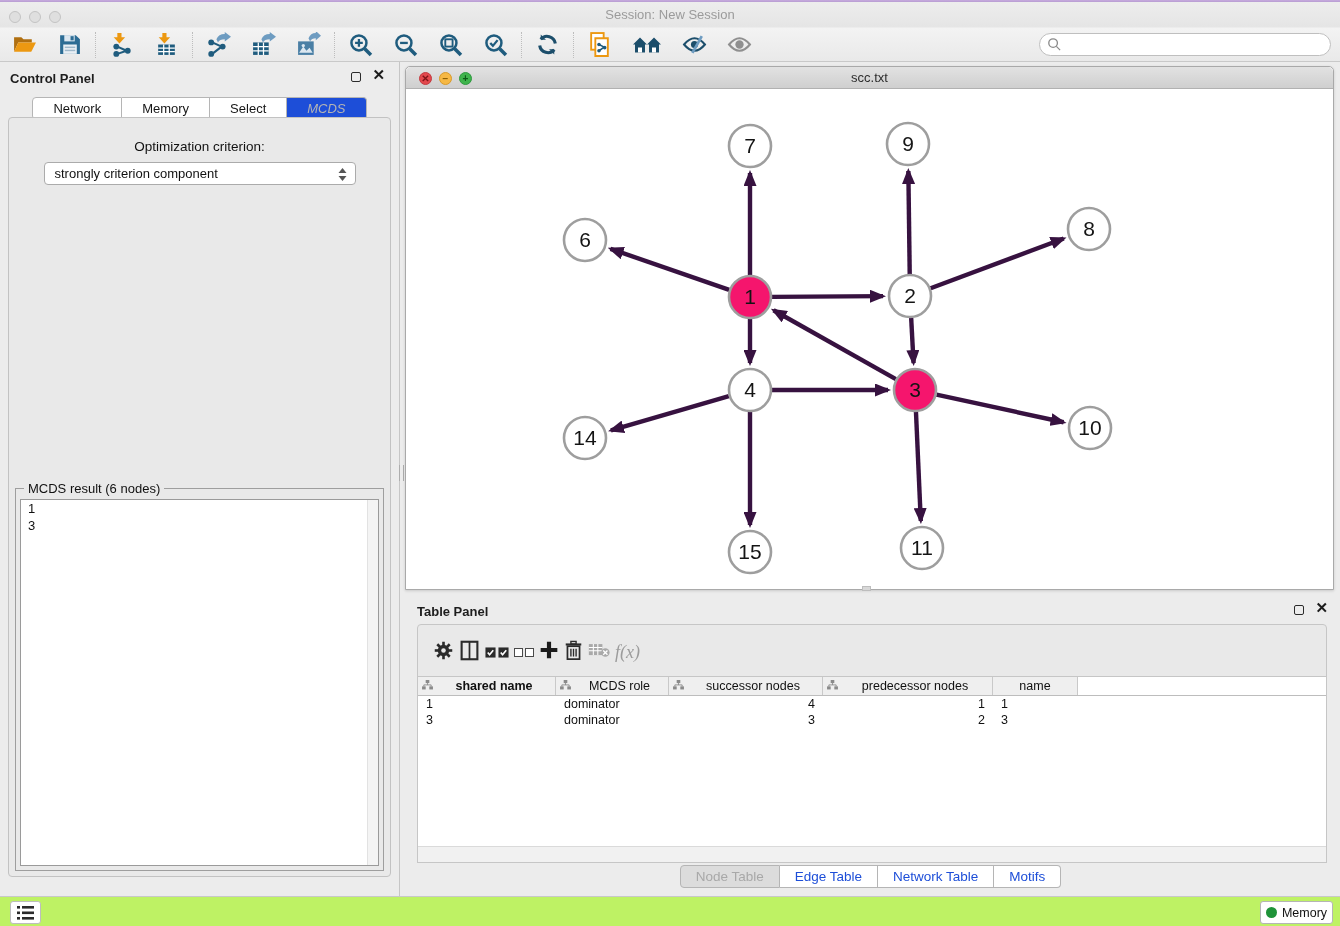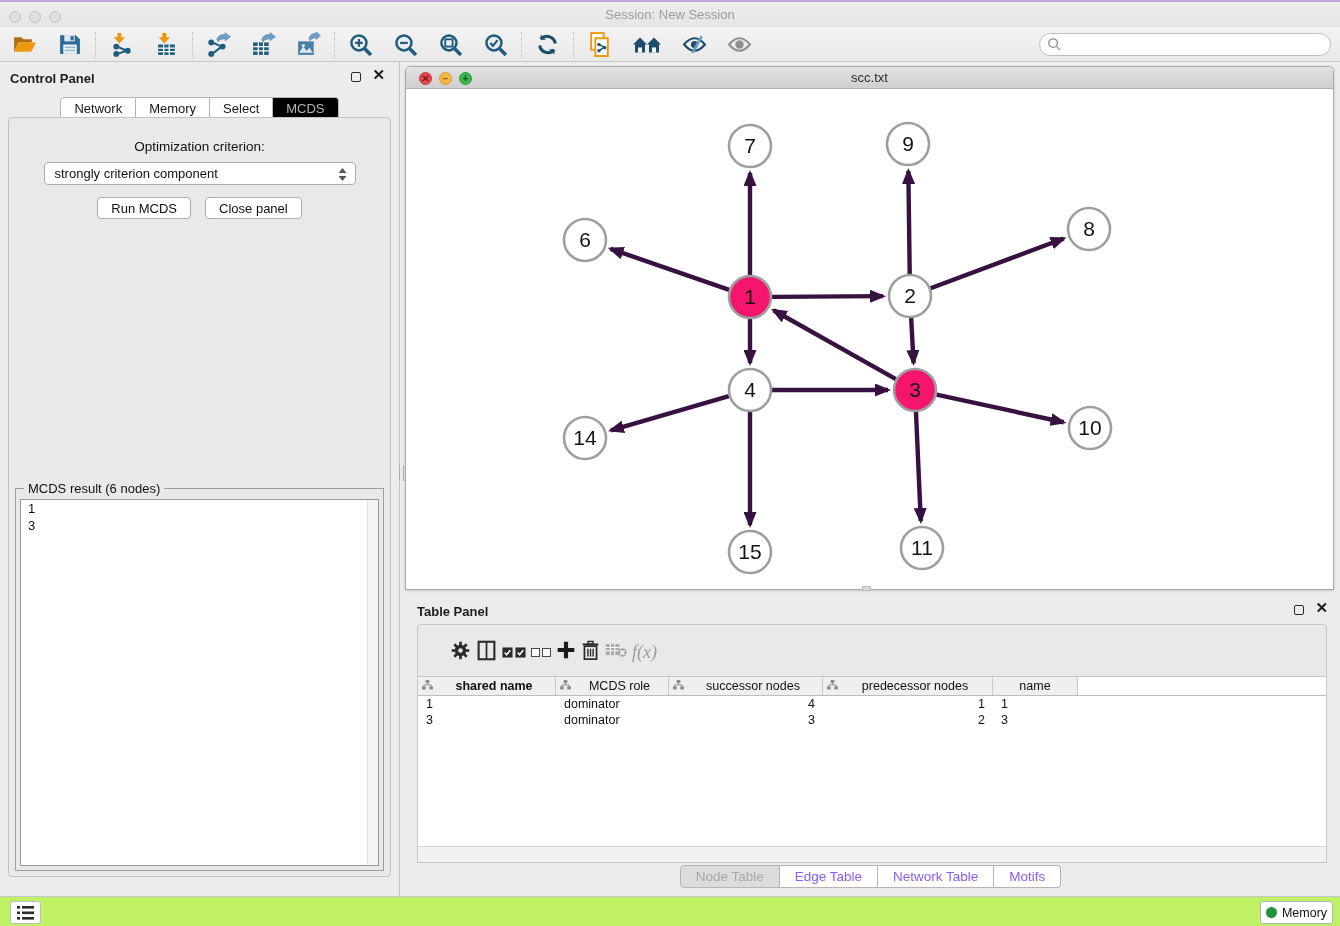--- a/index.html
+++ b/index.html
@@ -32,25 +32,25 @@
     background:#fff; padding-left:26px; font-size:12px; outline:none; }
   .search-glass { position:absolute; left:8px; top:4px; }
 
   
   .cpanel { position:absolute; left:0; top:62px; width:400px; bottom:30px;
     background:#ECECEC; border-right:1px solid #C6C6C6; }
   .panel-head { position:absolute; left:10px; top:9px; font-size:13px; color:#1d1d1d;font-weight:bold; }
   .panel-float { position:absolute; top:10px; width:10px; height:10px; border:1.5px solid #2b2b2b; border-radius:2px; }
   .panel-close { position:absolute; top:4px; font-size:15px; font-weight:bold; color:#1b1b1b; }
   .cp-tabs { position:absolute; top:35px; left:0; right:0; display:flex; justify-content:center; }
-  .cp-tab { font-size:13px; padding:3px 13px; background:#fff; border:1px solid #B5B5B5;
+  .cp-tab { font-size:13px; padding:3px 20px; background:#fff; border:1px solid #B5B5B5;
     border-left-width:0; color:#161616; }
   .cp-tab:first-child { border-left-width:1px; border-radius:4px 0 0 4px; }
   .cp-tab:last-child { border-radius:0 4px 4px 0; }
-  .cp-tab.active { background:#000000; color:#B4B4B4; }
+  .cp-tab.active { background:#1d4ed8; color:#B4B4B4;font-style:italic; }
   .cp-box { position:absolute; left:8px; right:8px; top:55px; bottom:19px;
     background:#E9E9E9; border:1px solid #C2C2C2; border-radius:4px; }
   .opt-label { margin-top:21px; text-align:center; font-size:13.5px; color:#111; }
   .criterion { position:relative; margin:8px auto 0; width:312px; height:23px; background:#fff;
     border:1px solid #ABABAB; border-radius:4px; font-size:13px; color:#111;
     line-height:21px; padding-left:10px; }
   .criterion .updown { position:absolute; right:7px; top:4px; }
   .btn-row { margin-top:12px; display:flex; justify-content:center; gap:14px; }
   .btn { background:#fff; border:1px solid #ACACAC; border-radius:4px; font-size:13px;
     color:#111; padding:2px 13px; height:22px; font-family:"Liberation Sans",sans-serif; }
@@ -81,36 +81,36 @@
   .light.yel   { background:#F6B844; border:1px solid #D89A2B; color:#8a5c00; }
   .light.grn   { background:#3FB44C; border:1px solid #2F9840; color:#0d5a18; }
   .net-canvas { position:absolute; left:0; right:0; top:22px; bottom:0; background:#fff; overflow:hidden; }
   .net-resize-handle { position:absolute; left:456px; bottom:-2px; width:9px; height:5px;
     background:#D8D8D8; border:1px solid #BDBDBD; }
 
   
   .tpanel { position:absolute; left:401px; top:595px; right:0; bottom:30px; background:#ECECEC; }
   .tp-toolbar { position:absolute; left:16px; right:13px; top:29px; height:56px;
     background:#E9E9E9; border:1px solid #C6C6C6; border-radius:4px;
-    display:flex; align-items:center; gap:5px; padding-left:32px; }
+    display:flex; align-items:center; gap:5px; padding-left:15px; }
   .fx-label { font-family:"Liberation Serif", serif; font-style:italic; font-size:18px; color:#9C9C9C; }
   .tp-table { position:absolute; left:16px; right:13px; top:81px; height:187px;
     background:#fff; border:1px solid #C6C6C6; }
   .tbl-header { display:flex; height:19px; border-bottom:1px solid #BDBDBD; }
   .th { background:#EFEFEF; border-right:1px solid #C9C9C9; display:flex; align-items:center;
     font-size:12.5px; color:#111; position:relative; }
   .th .thlabel { flex:1; text-align:center; }
   .th .sorticon { margin-left:4px; }
   .tr { display:flex; height:16px; font-size:12.5px; color:#111; }
   .td { padding:0 8px; line-height:16px; white-space:nowrap; overflow:hidden; }
   .hscroll { position:absolute; left:0; right:0; bottom:0; height:16px;
     background:#F1F1F1; border-top:1px solid #DADADA; }
   .tp-tabs { position:absolute; left:0; right:0; top:270px; display:flex; justify-content:center; }
   .tp-tab { font-size:13.5px; padding:3px 15px; background:#fff; border:1px solid #B5B5B5;
-    border-left-width:0; color:#8b5cf6; }
+    border-left-width:0; color:#1d4ed8; }
   .tp-tab:first-child { border-left-width:1px; border-radius:4px 0 0 4px; }
   .tp-tab:last-child { border-radius:0 4px 4px 0; }
   .tp-tab.active { background:#DCDCDC; color:#A8A8A8; }
 
   
   .statusbar { position:absolute; left:0; bottom:0; right:0; height:30px;
     background:#bef264; border-top:1px solid #C8C8C8; }
   .list-btn { position:absolute; left:10px; top:4px; width:31px; height:23px;
     background:#fff; border:1px solid #BDBDBD; border-radius:3px;
     display:flex; align-items:center; justify-content:center; }
@@ -312,24 +312,20 @@
     <div class="cp-box">
       <div class="opt-label">Optimization criterion:</div>
       <div class="criterion">
         <span>strongly criterion component</span>
         <span class="updown">
           <svg width="11" height="15" viewBox="0 0 11 15">
               <path d="M5.5 1 L9.5 6 H1.5 Z" fill="#555"></path>
               <path d="M5.5 14 L1.5 9 H9.5 Z" fill="#555"></path>
             </svg>
         </span>
-      </div>
-      <div class="btn-row">
-        <button class="btn">Run MCDS</button>
-        <button class="btn">Close panel</button>
       </div>
       <div class="result-group">
         <div class="result-legend">MCDS result (6 nodes)</div>
         <div class="result-inner">
           <div class="result-line">1</div>
           <div class="result-line">3</div>
           <div class="result-scroll"></div>
         </div>
       </div>
     </div>

